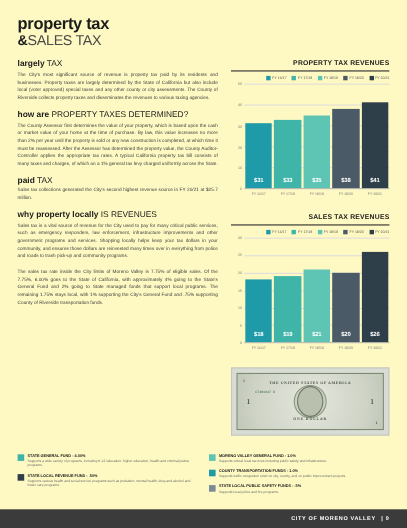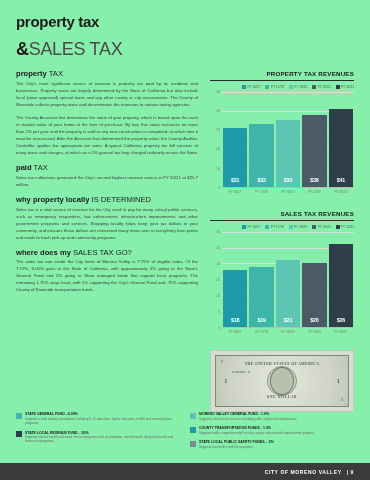--- a/index.html
+++ b/index.html
@@ -5,33 +5,33 @@
   * { box-sizing: border-box; margin: 0; padding: 0; }
   body {
     width: 370px; height: 480px;
     background: #e9e9e7;
     font-family: "Liberation Sans", sans-serif;
     overflow: hidden;
   }
   .page {
     position: relative;
     width: 370px; height: 480px;
-    background: #86efac;
+    background: #fef9c3;
     padding: 14px 16px 0 16px;
   }
 
   
   .masthead { margin-bottom: 10px; }
   .masthead .l1 {
     font-size: 15px; font-weight: bold; color: #1b1b1b;
     letter-spacing: -0.3px; line-height: 1.0;
   }
   .masthead .l2 {
-    font-size: 18px; color: #4a4a4a; letter-spacing: -0.3px;
-    line-height: 1.1; margin-top: 11px;
+    font-size: 13px; color: #4a4a4a; letter-spacing: -0.3px;
+    line-height: 1.1; margin-top: 1px;
   }
   .masthead .l2 b { color: #1b1b1b; font-weight: bold; }
 
   
   .cols { display: flex; gap: 12px; }
   .col-left { width: 196px; }
   .col-right { width: 144px; }
 
   h3.sec {
     font-size: 7.6px; color: #1b1b1b; letter-spacing: 0px;
@@ -171,32 +171,32 @@
 
   <div class="masthead">
     <div class="l1">property tax</div>
     <div class="l2"><b>&amp;</b><span>SALES TAX</span></div>
   </div>
 
   <div class="cols">
 
     <div class="col-left">
 
-      <h3 class="sec big"><b>property</b><span> TAX</span></h3>
+      <h3 class="sec big"><b>largely</b><span> TAX</span></h3>
       <p class="body">The City's most significant source of revenue is property tax paid by its residents and businesses. Property taxes are largely determined by the State of California but also include local (voter approved) special taxes and any other county or city assessments. The County of Riverside collects property taxes and disseminates the revenues to various taxing agencies.</p>
 
+      <h3 class="sec"><b>how are</b><span> PROPERTY TAXES DETERMINED?</span></h3>
       <p class="body">The County Assessor first determines the value of your property, which is based upon the cash or market value of your home at the time of purchase. By law, this value increases no more than 2% per year until the property is sold or any new construction is completed, at which time it must be reassessed. After the Assessor has determined the property value, the County Auditor-Controller applies the appropriate tax rates. A typical California property tax bill consists of many taxes and charges, of which an a 1% general tax levy charged uniformly across the State.</p>
 
       <h3 class="sec big"><b>paid</b><span> TAX</span></h3>
       <p class="body">Sales tax collections generated the City's second highest revenue source in FY 20/21 at $25.7 million.</p>
 
-      <h3 class="sec"><b>why property locally</b><span> IS DETERMINED</span></h3>
+      <h3 class="sec"><b>why property locally</b><span> IS REVENUES</span></h3>
       <p class="body">Sales tax is a vital source of revenue for the City used to pay for many critical public services, such as emergency responders, law enforcement, infrastructure improvements and other government programs and services. Shopping locally helps keep your tax dollars in your community, and ensures those dollars are reinvested many times over in everything from police and roads to trash pick-up and community programs.</p>
 
-      <h3 class="sec"><b>where does my</b><span> SALES TAX GO?</span></h3>
       <p class="body">The sales tax rate inside the City limits of Moreno Valley is 7.75% of eligible sales. Of the 7.75%, 6.00% goes to the State of California, with approximately 4% going to the State's General Fund and 2% going to State managed funds that support local programs. The remaining 1.75% stays local, with 1% supporting the City's General Fund and .75% supporting County of Riverside transportation funds.</p>
 
     </div>
 
     <div class="col-right">
 
       <div class="chart-block">
         <div class="chart-title">PROPERTY TAX REVENUES</div>
         <div class="chart-rule"></div>
         <div class="chart-legend">

